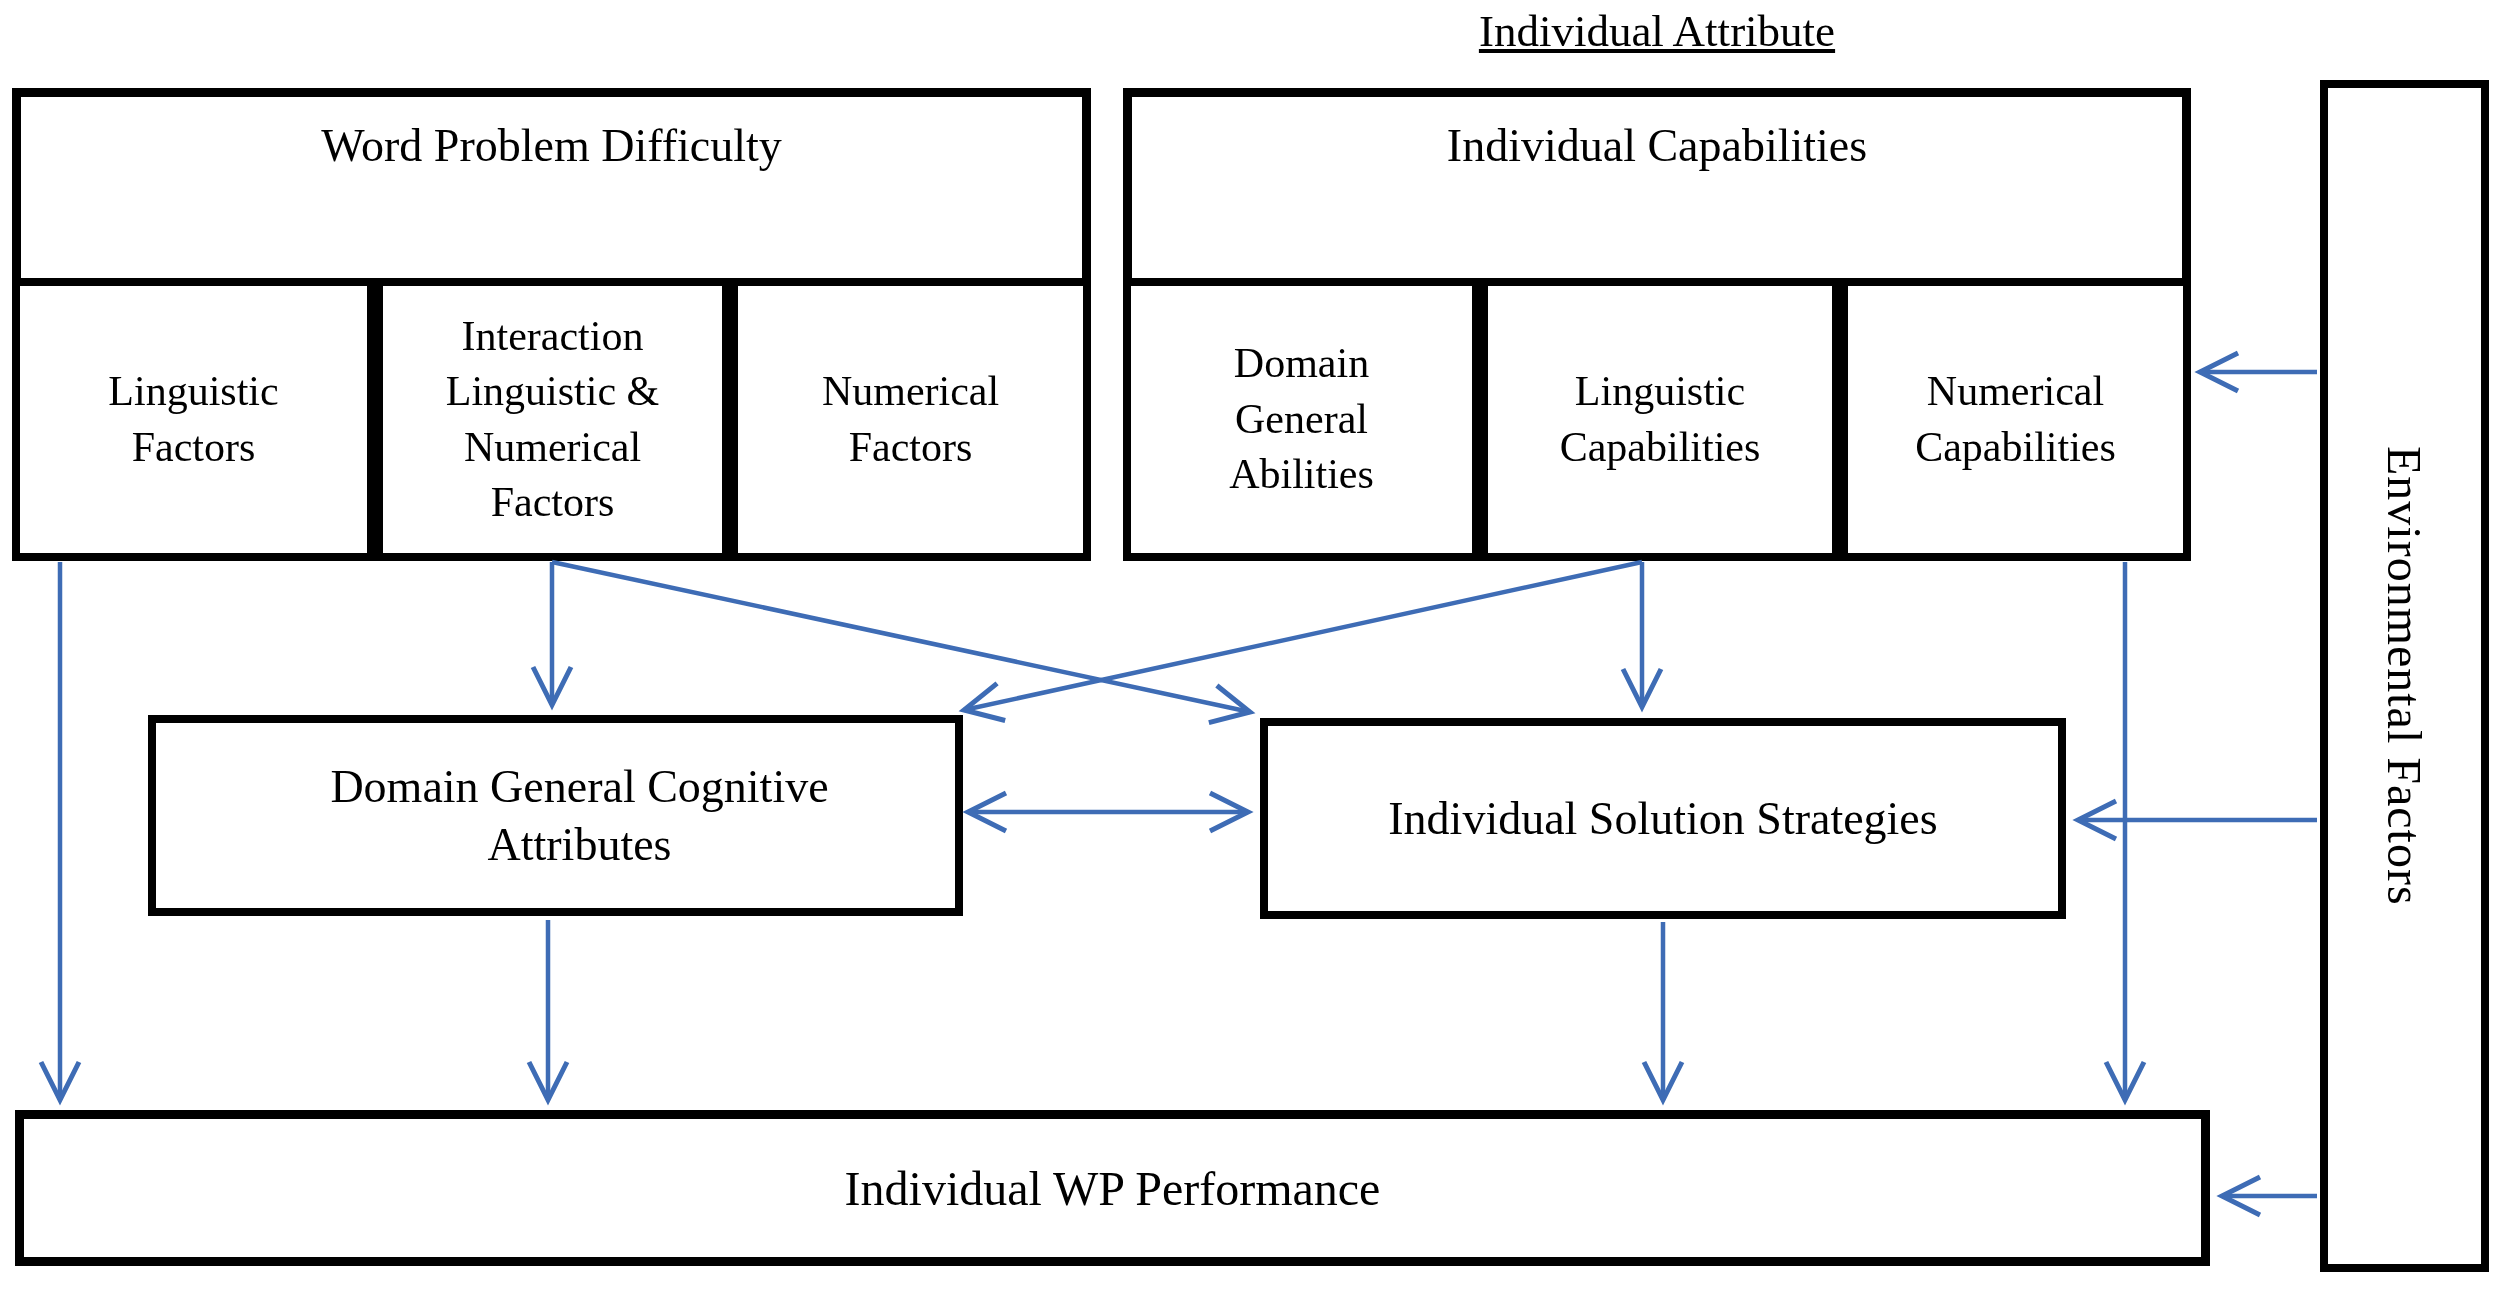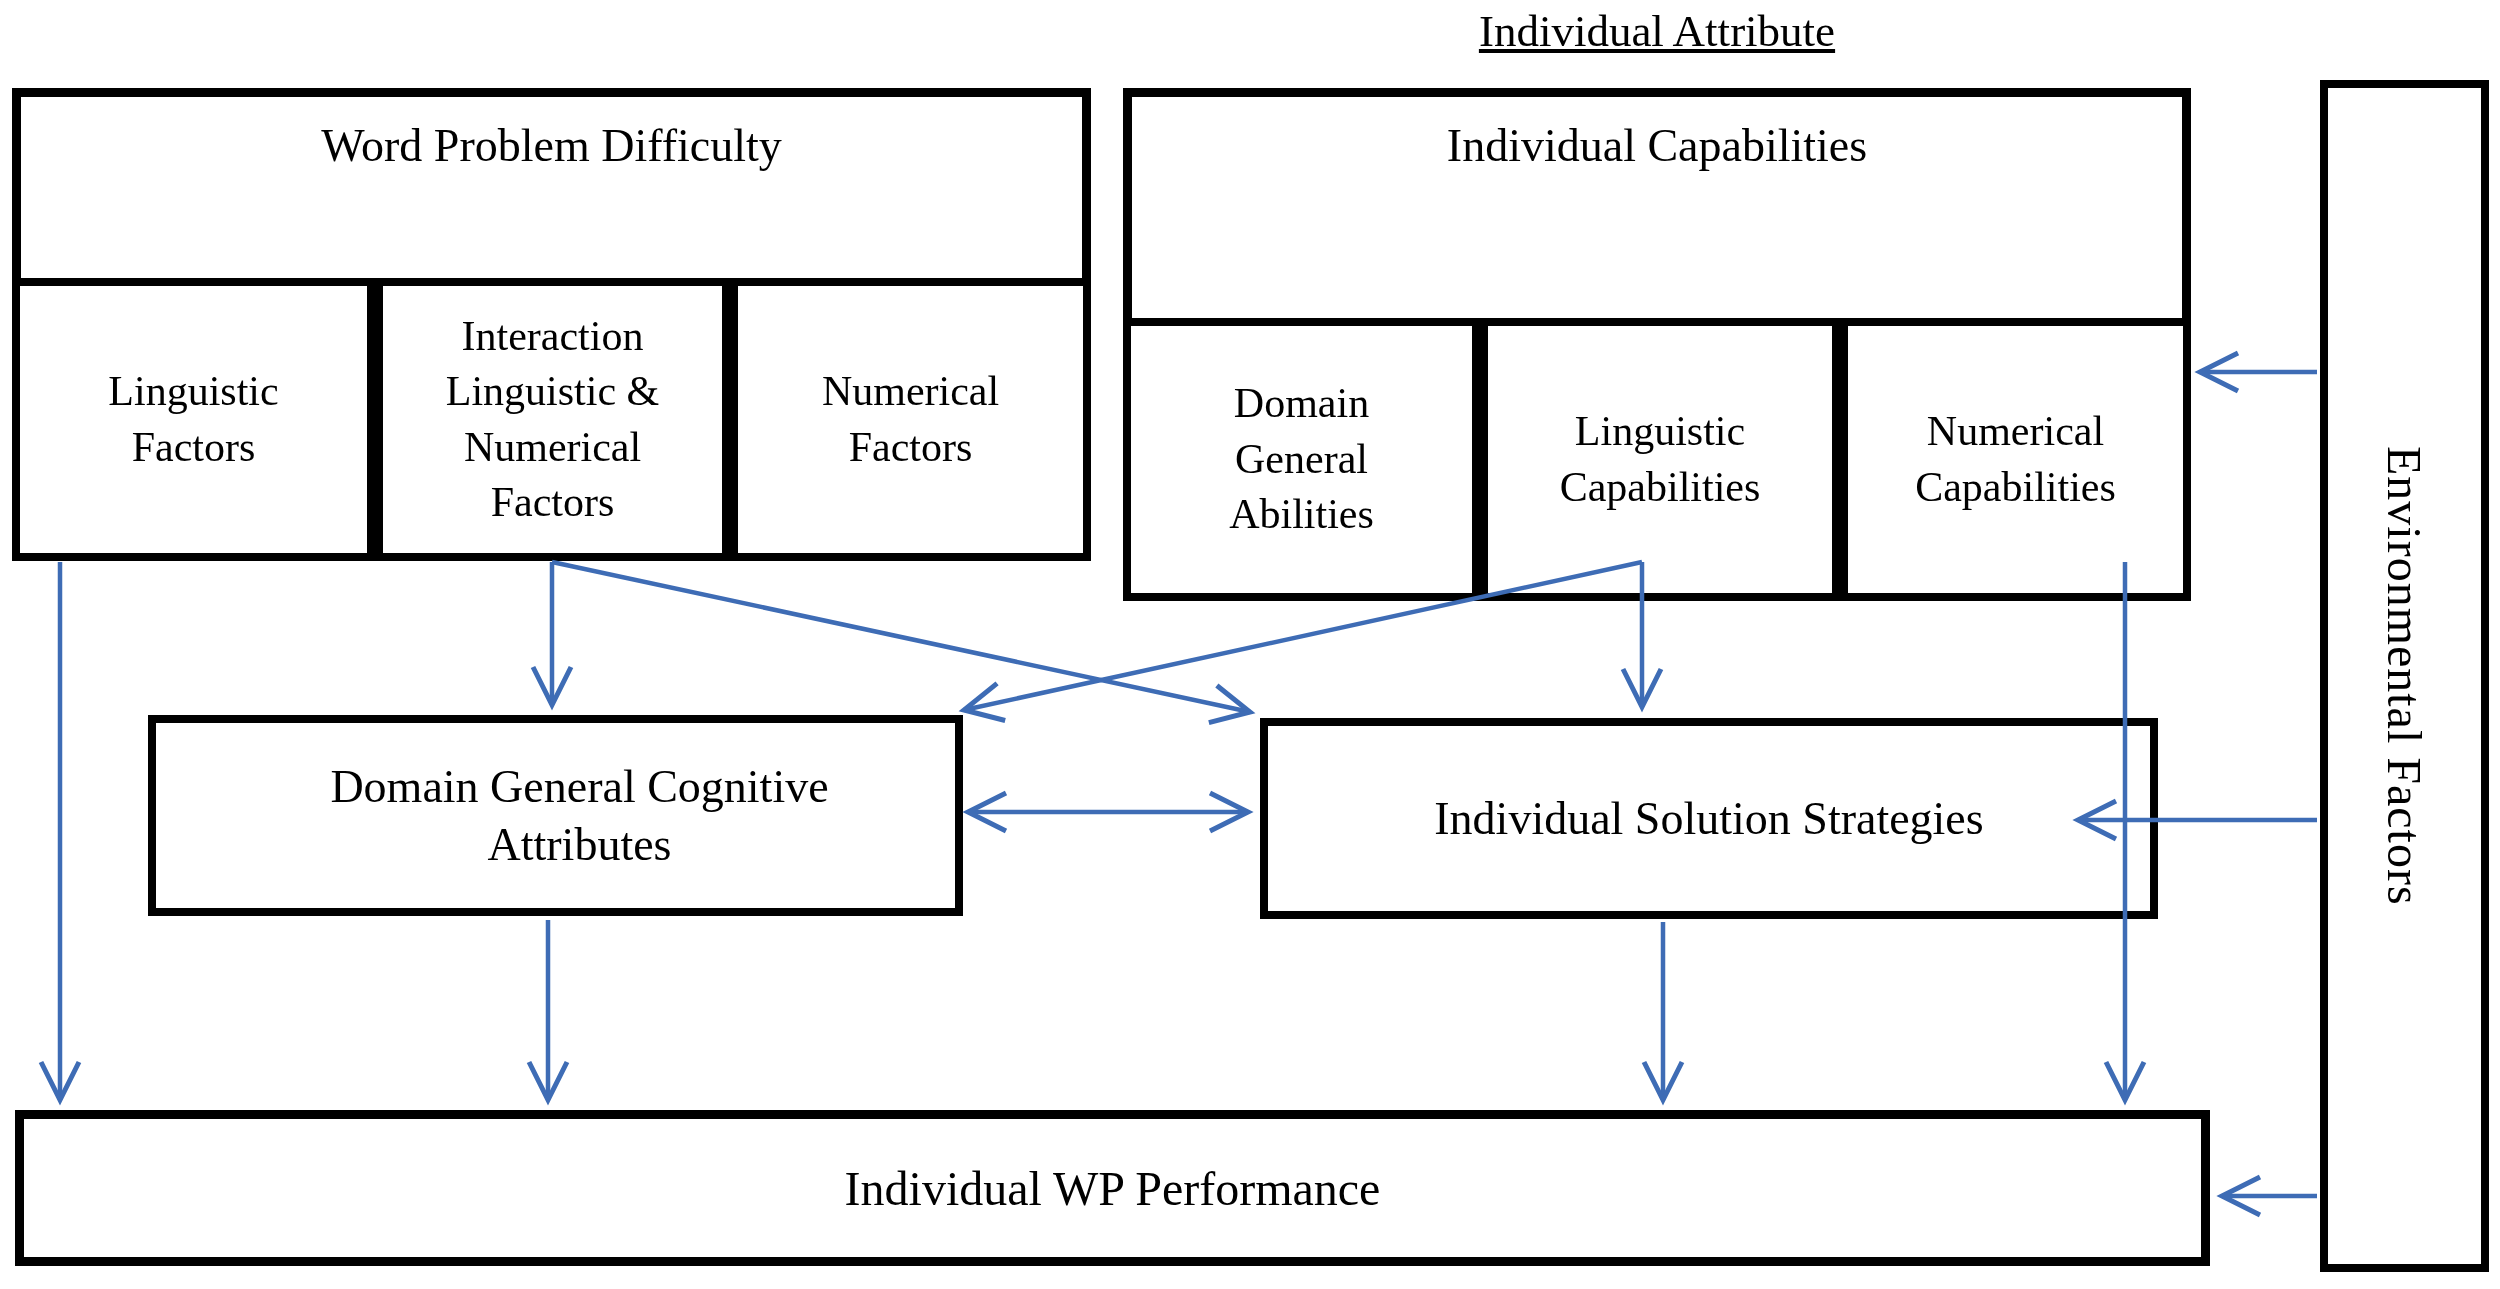--- a/index.html
+++ b/index.html
@@ -73,33 +73,33 @@
 Linguistic &amp;
 Numerical
 Factors</div>
     <div class="subbox" style="width:361px;">Numerical
 Factors</div>
   </div>
 
   <div class="box outer" style="left:1123px;top:88px;width:1068px;height:473px;">
     <div class="titleband">Individual Capabilities</div>
   </div>
-  <div class="subrow" style="left:1123px;top:278px;width:1068px;height:283px;margin-top:40px;">
+  <div class="subrow" style="left:1123px;top:278px;width:1068px;height:283px;">
     <div class="subbox" style="width:357px;">Domain
 General
 Abilities</div>
     <div class="subbox" style="width:360px;">Linguistic
 Capabilities</div>
     <div class="subbox" style="width:351px;">Numerical
 Capabilities</div>
   </div>
 
   <div class="box midbox" style="left:148px;top:715px;width:815px;height:201px;padding-left:48px;">Domain General Cognitive
 Attributes</div>
-  <div class="box midbox" style="left:1260px;top:718px;width:898px;height:201px;">Individual Solution Strategies</div>
+  <div class="box midbox" style="left:1260px;top:718px;width:806px;height:201px;">Individual Solution Strategies</div>
 
   <div class="box wpbox" style="left:15px;top:1110px;width:2195px;height:156px;">Individual WP Performance</div>
 
   <div class="box envbox" style="left:2320px;top:80px;width:169px;height:1192px;">
     <span class="envlabel">Environmental Factors</span>
   </div>
 
   <svg class="arrows" viewBox="0 0 2500 1289" xmlns="http://www.w3.org/2000/svg">
     <defs>
       <marker id="vhead" markerUnits="userSpaceOnUse" markerWidth="100" markerHeight="100" refX="0" refY="0" orient="auto-start-reverse" overflow="visible">

